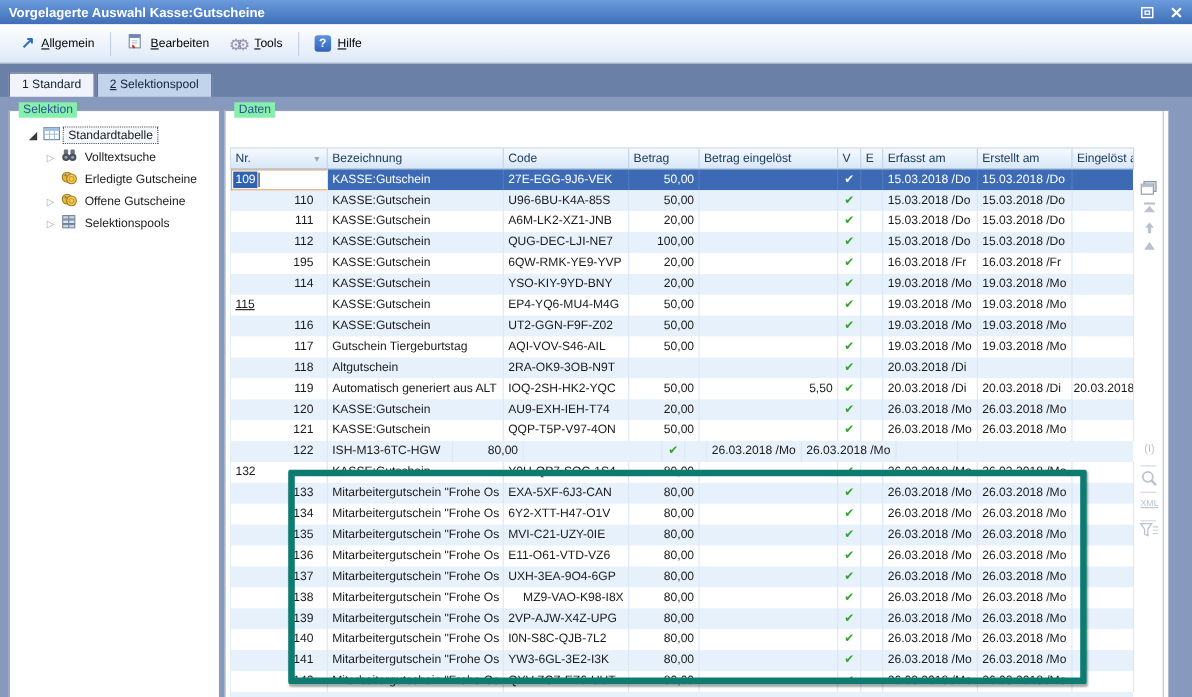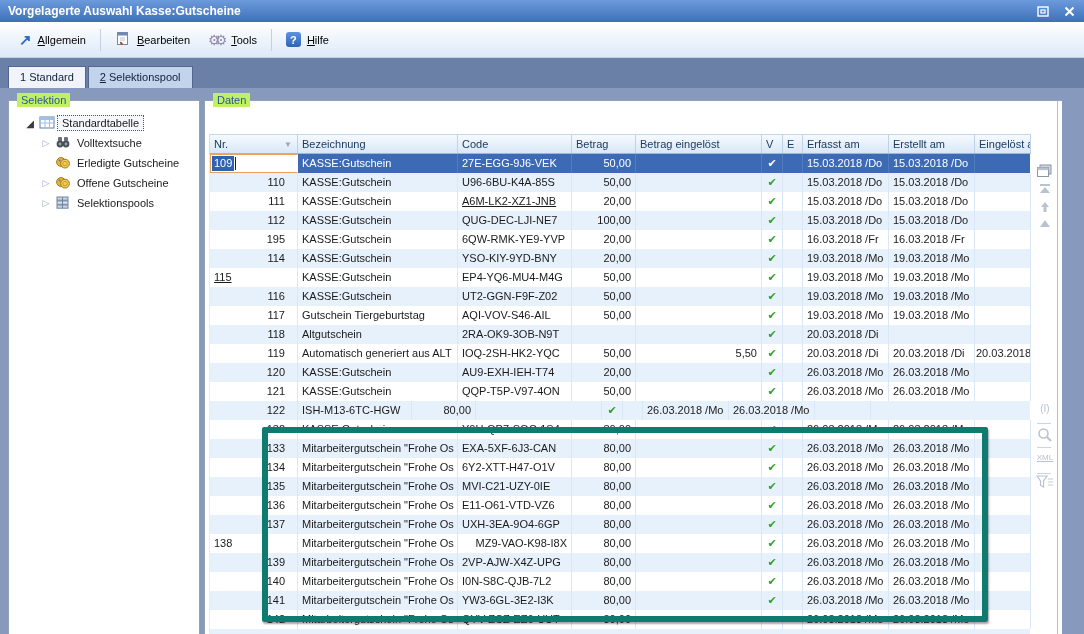--- a/index.html
+++ b/index.html
@@ -30,21 +30,21 @@
   .tabband { position:absolute; top:58px; left:0; right:0; height:30px; background:#6b80a6;
     display:flex; align-items:flex-end; padding-left:8px; }
   .tab { height:22px; line-height:21px; padding:0 11px; border:1px solid #55678c; border-bottom:none;
     margin-right:2px; color:#102038; }
   .tab u { text-decoration:underline; }
   .tab.active { background:#f0f4fa; }
   .tab.inactive { background:#c2d4ec; }
 
   
   .group { position:absolute; background:#fff; border:1px solid #93a1b8; }
-  .group-label { position:absolute; top:-8px; left:8px; color:#2e5496; background:#bef264; padding:0 4px; line-height:14px; }
+  .group-label { position:absolute; top:-8px; left:8px; color:#2e5496; background:#86efac; padding:0 4px; line-height:14px; }
   .grp-selektion { left:8px; top:100px; width:192px; height:538px; }
   .grp-daten { left:204px; top:100px; width:858px; height:538px; }
 
   
   .tree { padding-top:12px; }
   .tree-row { display:flex; align-items:center; height:20px; }
   .tree-row .expander { width:14px; text-align:center; font-size:9px; color:#9aa6b6; flex:none; }
   .tree-row .expander.open { color:#3a3a3a; font-size:10px; }
   .tree-icon { width:20px; flex:none; text-align:center; }
   .tree-label { padding:1px 4px; white-space:nowrap; }
@@ -251,21 +251,21 @@
           <div class="tcell cell-being" style="width: 126px; text-align: right;"></div>
           <div class="tcell cell-v" style="width: 21px; text-align: center;"><span class="check">✔</span></div>
           <div class="tcell cell-e" style="width: 20px; text-align: center;"></div>
           <div class="tcell cell-erf" style="width: 86px; text-align: left;">15.03.2018 /Do</div>
           <div class="tcell cell-erst" style="width: 86px; text-align: left;">15.03.2018 /Do</div>
           <div class="tcell cell-eing" style="width: 56px; text-align: left;"></div>
         </div>
         <div class="trow">
           <div class="tcell cell-nr" style="width: 88px; text-align: right;">111</div>
           <div class="tcell cell-bez" style="width: 160px; text-align: left;">KASSE:Gutschein</div>
-          <div class="tcell cell-code" style="width: 114px; text-align: left; text-decoration: underline;">A6M-LK2-XZ1-JNB</div>
+          <div class="tcell cell-code" style="width: 114px; text-align: left;">A6M-LK2-XZ1-JNB</div>
           <div class="tcell cell-betrag" style="width: 64px; text-align: right;">20,00</div>
           <div class="tcell cell-being" style="width: 126px; text-align: right;"></div>
           <div class="tcell cell-v" style="width: 21px; text-align: center;"><span class="check">✔</span></div>
           <div class="tcell cell-e" style="width: 20px; text-align: center;"></div>
           <div class="tcell cell-erf" style="width: 86px; text-align: left;">15.03.2018 /Do</div>
           <div class="tcell cell-erst" style="width: 86px; text-align: left;">15.03.2018 /Do</div>
           <div class="tcell cell-eing" style="width: 56px; text-align: left;"></div>
         </div>
         <div class="trow">
           <div class="tcell cell-nr" style="width: 88px; text-align: right;">112</div>
@@ -392,21 +392,21 @@
           <div class="tcell cell-code" style="width: 114px; text-align: left;">ISH-M13-6TC-HGW</div>
           <div class="tcell cell-betrag" style="width: 64px; text-align: right;">80,00</div>
           <div class="tcell cell-being" style="width: 126px; text-align: right;"></div>
           <div class="tcell cell-v" style="width: 21px; text-align: center;"><span class="check">✔</span></div>
           <div class="tcell cell-e" style="width: 20px; text-align: center;"></div>
           <div class="tcell cell-erf" style="width: 86px; text-align: left;">26.03.2018 /Mo</div>
           <div class="tcell cell-erst" style="width: 86px; text-align: left;">26.03.2018 /Mo</div>
           <div class="tcell cell-eing" style="width: 56px; text-align: left;"></div>
         </div>
         <div class="trow">
-          <div class="tcell cell-nr" style="width: 88px; text-align: right;">132</div>
+          <div class="tcell cell-nr" style="width: 88px; ">132</div>
           <div class="tcell cell-bez" style="width: 160px; text-align: left;">KASSE:Gutschein</div>
           <div class="tcell cell-code" style="width: 114px; text-align: left;">Y0U-QP7-SOC-1S4</div>
           <div class="tcell cell-betrag" style="width: 64px; text-align: right;">80,00</div>
           <div class="tcell cell-being" style="width: 126px; text-align: right;"></div>
           <div class="tcell cell-v" style="width: 21px; text-align: center;"><span class="check">✔</span></div>
           <div class="tcell cell-e" style="width: 20px; text-align: center;"></div>
           <div class="tcell cell-erf" style="width: 86px; text-align: left;">26.03.2018 /Mo</div>
           <div class="tcell cell-erst" style="width: 86px; text-align: left;">26.03.2018 /Mo</div>
           <div class="tcell cell-eing" style="width: 56px; text-align: left;"></div>
         </div>
@@ -464,21 +464,21 @@
           <div class="tcell cell-code" style="width: 114px; text-align: left;">UXH-3EA-9O4-6GP</div>
           <div class="tcell cell-betrag" style="width: 64px; text-align: right;">80,00</div>
           <div class="tcell cell-being" style="width: 126px; text-align: right;"></div>
           <div class="tcell cell-v" style="width: 21px; text-align: center;"><span class="check">✔</span></div>
           <div class="tcell cell-e" style="width: 20px; text-align: center;"></div>
           <div class="tcell cell-erf" style="width: 86px; text-align: left;">26.03.2018 /Mo</div>
           <div class="tcell cell-erst" style="width: 86px; text-align: left;">26.03.2018 /Mo</div>
           <div class="tcell cell-eing" style="width: 56px; text-align: left;"></div>
         </div>
         <div class="trow">
-          <div class="tcell cell-nr" style="width: 88px; text-align: left;">138</div>
+          <div class="tcell cell-nr" style="width: 88px; text-align: right;">138</div>
           <div class="tcell cell-bez" style="width: 160px; text-align: left;">Mitarbeitergutschein "Frohe Os</div>
           <div class="tcell cell-code" style="width: 114px; text-align: right;">MZ9-VAO-K98-I8X</div>
           <div class="tcell cell-betrag" style="width: 64px; text-align: right;">80,00</div>
           <div class="tcell cell-being" style="width: 126px; text-align: right;"></div>
           <div class="tcell cell-v" style="width: 21px; text-align: center;"><span class="check">✔</span></div>
           <div class="tcell cell-e" style="width: 20px; text-align: center;"></div>
           <div class="tcell cell-erf" style="width: 86px; text-align: left;">26.03.2018 /Mo</div>
           <div class="tcell cell-erst" style="width: 86px; text-align: left;">26.03.2018 /Mo</div>
           <div class="tcell cell-eing" style="width: 56px; text-align: left;"></div>
         </div>

